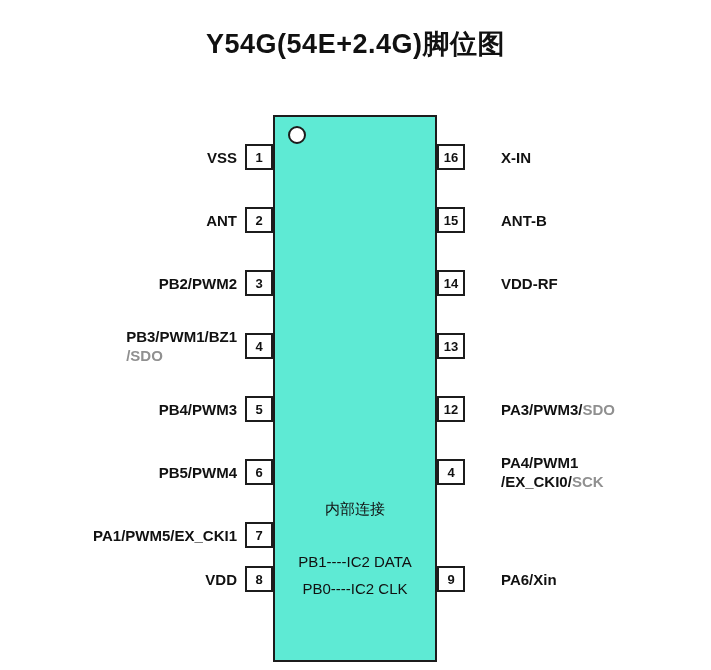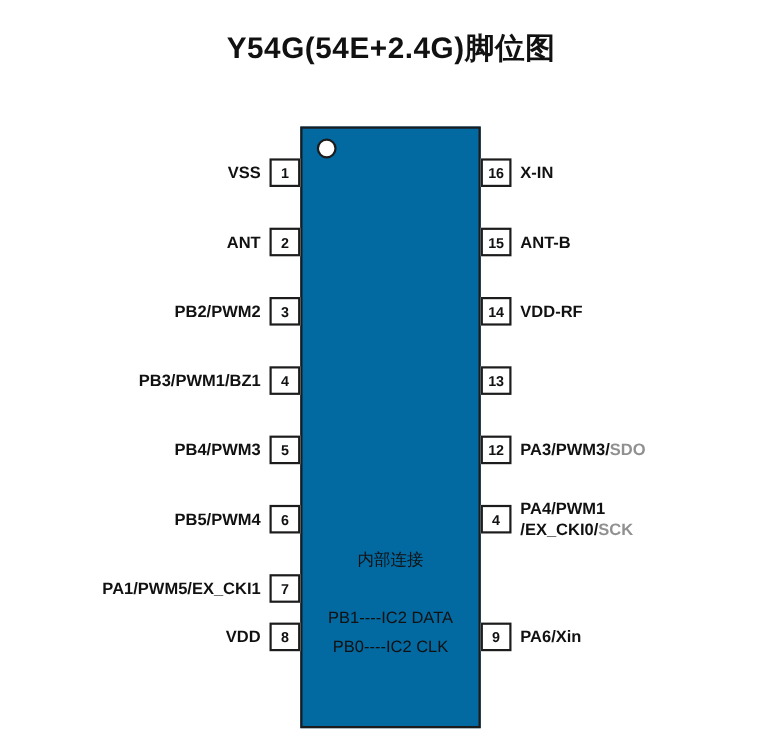--- a/index.html
+++ b/index.html
@@ -6,36 +6,36 @@
   .canvas{
     position:relative;width:711px;height:670px;background:#ffffff;
     font-family:"Liberation Sans",sans-serif;color:#111111;overflow:hidden;
   }
   .title{
     position:absolute;top:26px;left:0;width:100%;text-align:center;
     font-size:27px;font-weight:bold;margin:0;letter-spacing:0.5px;
   }
   .chip{
     position:absolute;left:273px;top:115px;width:160px;height:543px;
-    border:2px solid #1c1c1c;background:#0369a1;
+    border:2px solid #1c1c1c;background:#5eead4;
   }
   .pin1-dot{
     position:absolute;left:13px;top:9px;width:14px;height:14px;
     border:2px solid #1c1c1c;border-radius:50%;background:#ffffff;
   }
   .internal{
     position:absolute;left:0;top:383px;width:100%;text-align:center;font-size:15px;
   }
   .int-title{margin:0 0 34px 0;}
   .int-line{margin:10px 0 0 0;white-space:nowrap;}
   .pin-row{
     position:absolute;height:26px;display:flex;align-items:center;
   }
   .pin-row.left{left:0;width:273px;justify-content:flex-end;}
-  .pin-row.right{left:437px;width:274px;justify-content:flex-start;}
+  .pin-row.right{left:437px;width:274px;justify-content:flex-start;gap:28px;}
   .pbox{
     flex:0 0 auto;width:24px;height:22px;border:2px solid #1c1c1c;background:#ffffff;
     display:flex;align-items:center;justify-content:center;
     font-size:13px;font-weight:bold;color:#111111;
   }
   .plabel{
     font-size:15px;font-weight:bold;line-height:19px;white-space:nowrap;text-align:left;
   }
   .pin-row.left .plabel{margin-right:8px;}
   .pin-row.right .plabel{margin-left:8px;}
@@ -80,20 +80,21 @@
     <div class="plabel">
       <div class="line"><span>PB2/PWM2</span><span class="g"></span></div>
 
     </div>
     <div class="pbox">3</div>
   </div>
 
   <div class="pin-row left r3">
     <div class="plabel">
       <div class="line"><span>PB3/PWM1/BZ1</span><span class="g"></span></div>
+      <div class="line"><span></span><span class="g">/SDO</span></div>
     </div>
     <div class="pbox">4</div>
   </div>
 
   <div class="pin-row left r4">
     <div class="plabel">
       <div class="line"><span>PB4/PWM3</span><span class="g"></span></div>
 
     </div>
     <div class="pbox">5</div>

